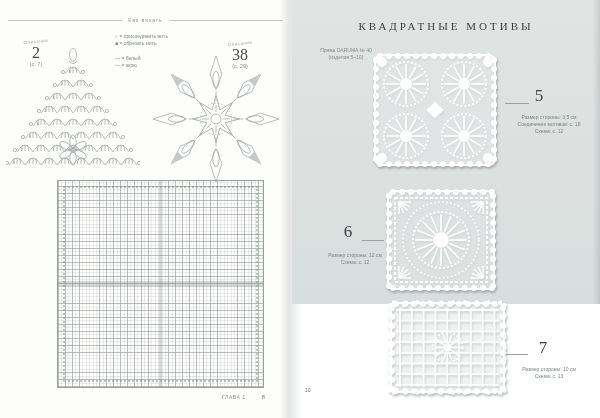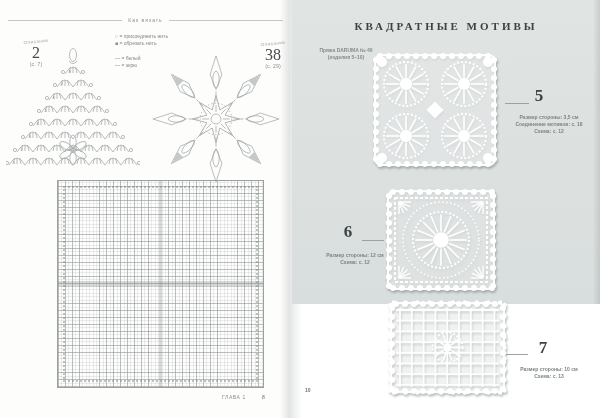--- a/index.html
+++ b/index.html
@@ -38,21 +38,21 @@
   .footer{position:absolute;top:394px;left:0;width:292px;height:12px;}
   .footer .chapter{position:absolute;left:222px;font-size:5px;letter-spacing:.6px;color:#8b8f8f;}
   .footer .pagenum{position:absolute;left:262px;font-size:5px;color:#5f6363;}
 
   
   .gutter{position:absolute;left:280px;top:0;width:22px;height:418px;pointer-events:none;
     background:linear-gradient(90deg, rgba(0,0,0,0) 0%, rgba(70,80,80,.14) 42%, rgba(70,80,80,.10) 58%, rgba(0,0,0,0) 100%);}
 
   
   .right-page{position:absolute;left:292px;top:0;width:308px;height:304px;
-    background:linear-gradient(180deg,#e0e4e3 0%,#dce1e0 55%,#d8dedd 100%);font-weight:bold;}
+    background:linear-gradient(180deg,#e0e4e3 0%,#dce1e0 55%,#d8dedd 100%);}
   .right-page::after{content:'';position:absolute;right:0;top:0;width:7px;height:100%;
     background:linear-gradient(90deg,rgba(0,0,0,0),rgba(90,100,100,.18));}
   .rp-title{position:absolute;top:20px;left:0;width:100%;text-align:center;
     font-family:"Liberation Serif",serif;font-size:11px;letter-spacing:3px;color:#3d4141;}
   .yarn-note{position:absolute;left:10px;top:47px;width:88px;text-align:center;
     font-size:5px;color:#878c8c;line-height:7px;}
   .lace{position:absolute;filter:drop-shadow(1.5px 2px 1.2px rgba(96,106,106,.45));}
   .leader{position:absolute;height:1px;background:#9ba3a2;}
   .motif-number-right{position:absolute;width:22px;text-align:center;
     font-family:"Liberation Serif",serif;font-size:17px;color:#3e4343;}
@@ -260,21 +260,21 @@
           <ellipse cx="67" cy="96" rx="3.2" ry="7" transform="rotate(0 67 104)"></ellipse>
           <ellipse cx="67" cy="96" rx="3.2" ry="7" transform="rotate(60 67 104)"></ellipse>
           <ellipse cx="67" cy="96" rx="3.2" ry="7" transform="rotate(120 67 104)"></ellipse>
           <ellipse cx="67" cy="96" rx="3.2" ry="7" transform="rotate(180 67 104)"></ellipse>
           <ellipse cx="67" cy="96" rx="3.2" ry="7" transform="rotate(240 67 104)"></ellipse>
           <ellipse cx="67" cy="96" rx="3.2" ry="7" transform="rotate(300 67 104)"></ellipse>
           <circle cx="67" cy="104" r="2.6"></circle>
         </g>
       </svg>
 
-    <div class="motif-label" style="left:249px;top:41px;width:48px;">
+    <div class="motif-label" style="left:216px;top:41px;width:48px;">
       <span class="arc-label">Описание</span>
       <div class="motif-number-left">38</div>
       <div class="motif-ref">(с. 29)</div>
     </div>
     <svg id="star-svg" class="diagram" style="left:142px;top:48px;" width="148" height="138" viewBox="0 0 150 140">
         <g stroke="#a7acac" fill="none" stroke-width="0.8">
           <path d="M75 42 L81 27 L75 8 L69 27 Z" transform="rotate(0 75 72)"></path>
           <ellipse cx="75" cy="32" rx="3.2" ry="8.5" transform="rotate(0 75 72)"></ellipse>
           <path d="M66 50 L75 62 L84 50" transform="rotate(22.5 75 72)"></path>
           <line x1="75" y1="44" x2="75" y2="54" transform="rotate(0 75 72)"></line>

